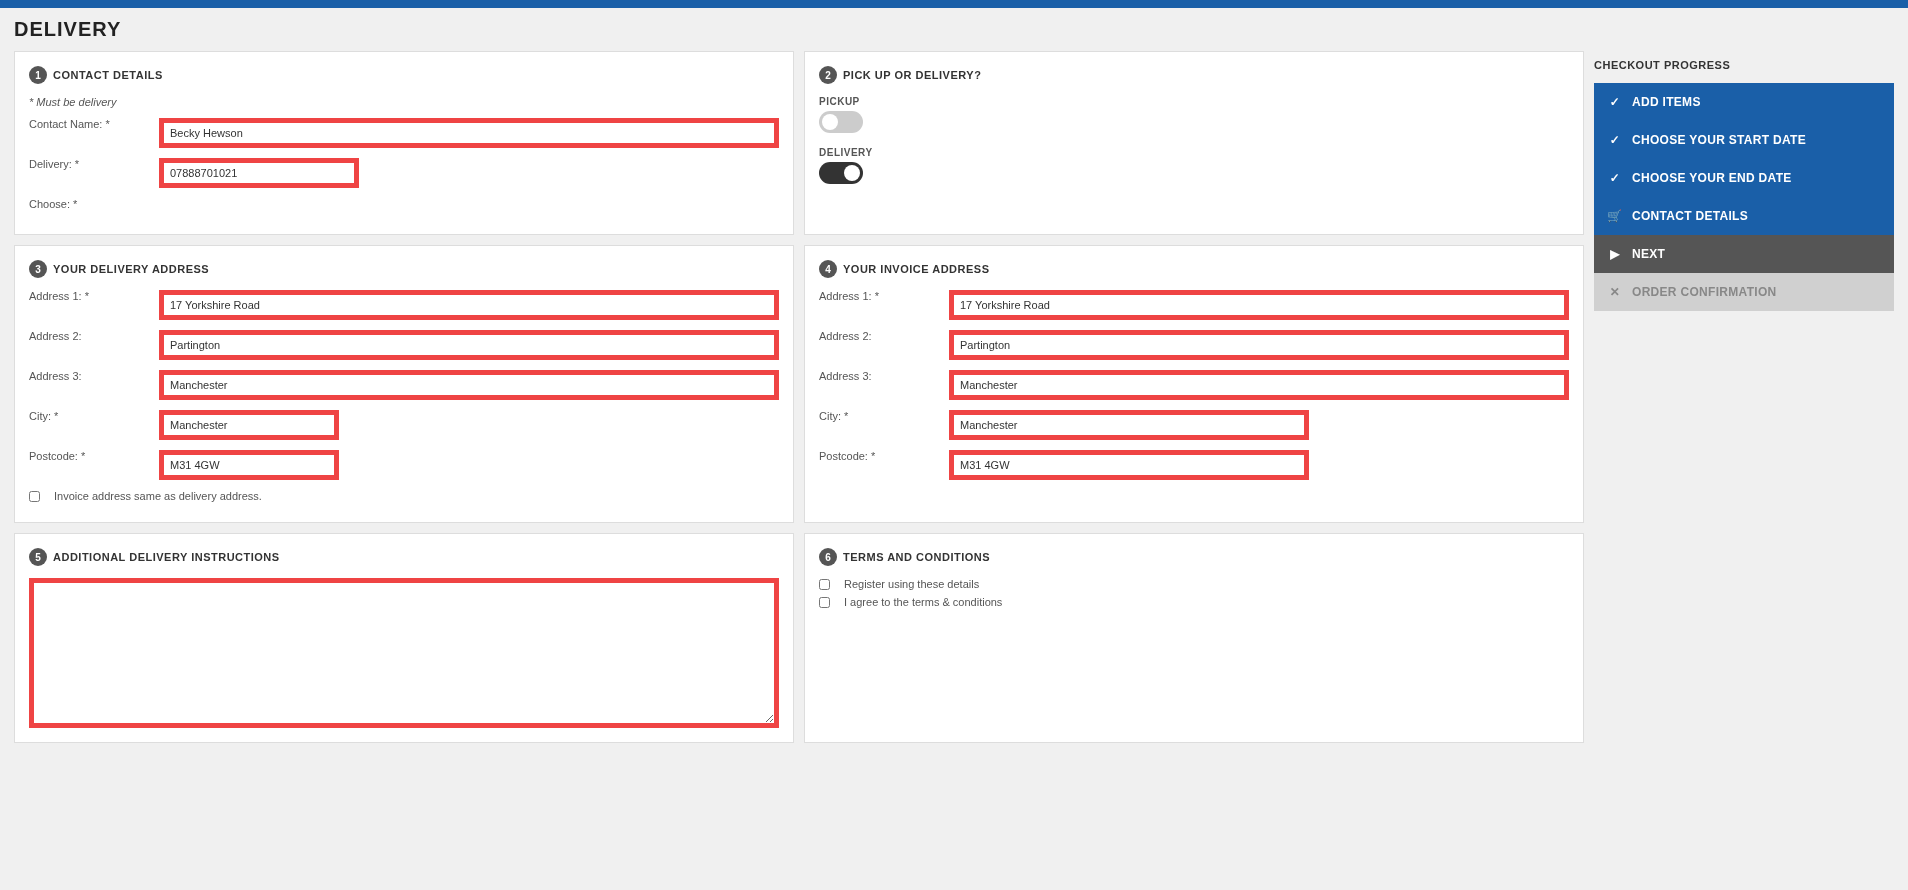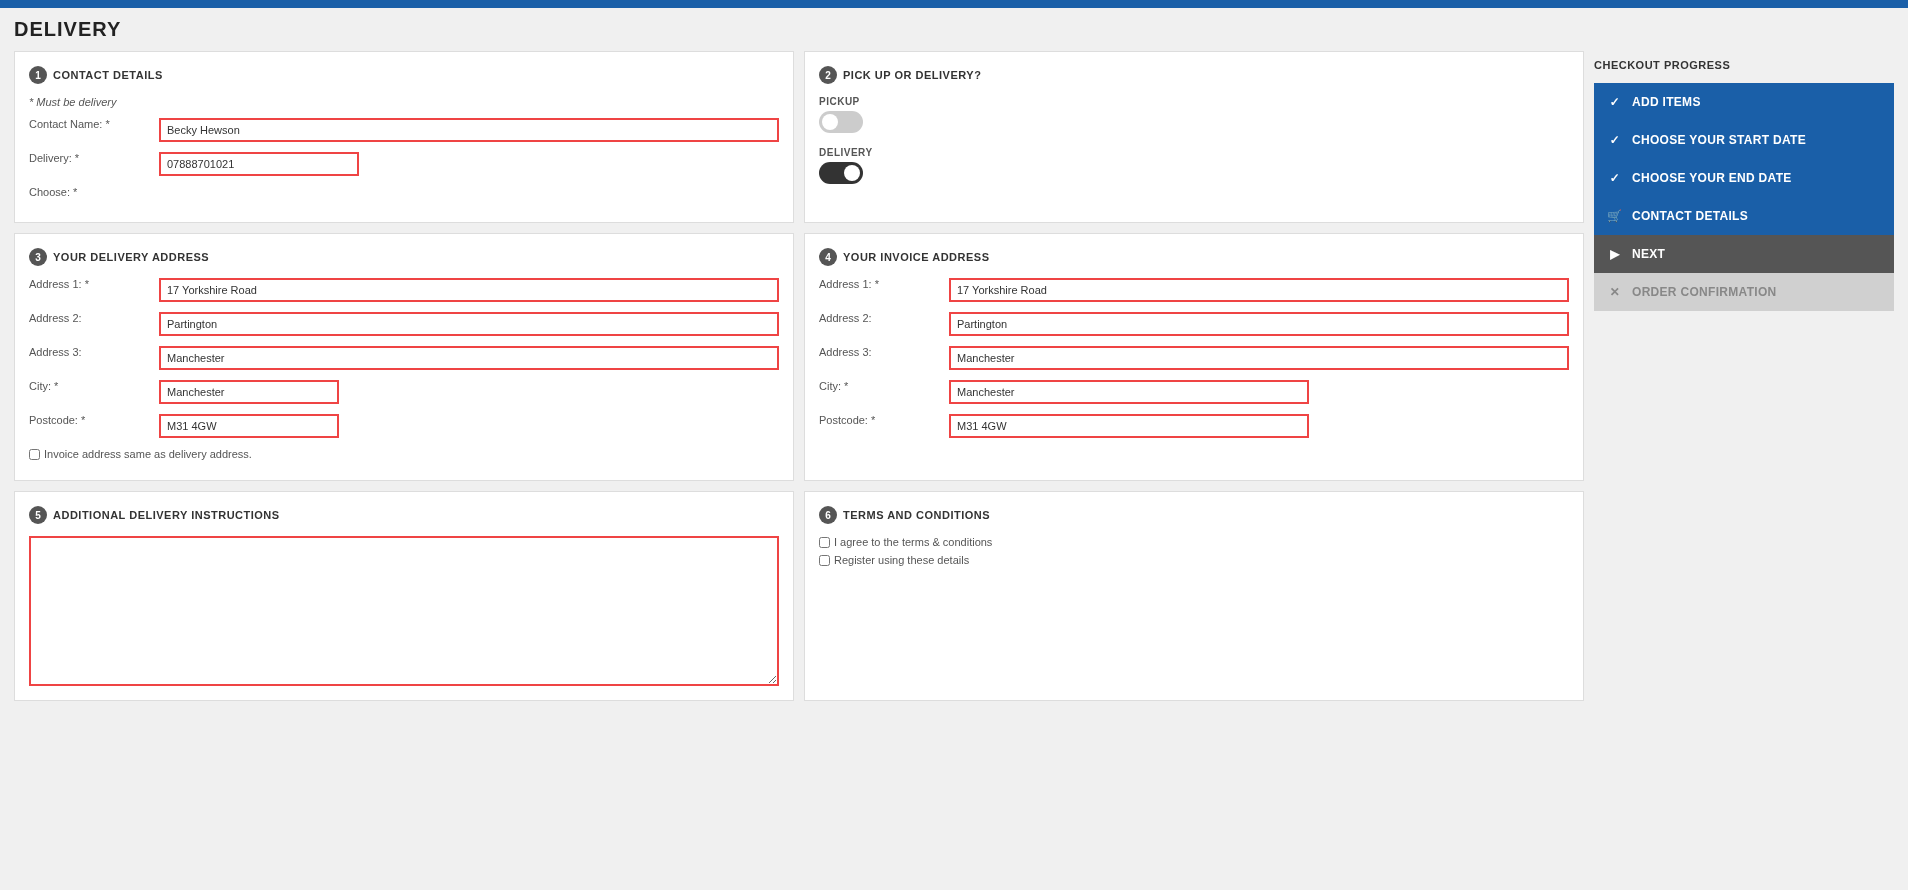--- a/index.html
+++ b/index.html
@@ -16,35 +16,35 @@
     .two-col { display: flex; gap: 10px; }
 
     .section-box { background: #fff; border: 1px solid #ddd; padding: 14px; flex: 1; }
 
     .section-header { display: flex; align-items: center; gap: 6px; margin-bottom: 12px; }
     .section-number { background: #555; color: #fff; border-radius: 50%; width: 18px; height: 18px; display: flex; align-items: center; justify-content: center; font-size: 10px; font-weight: bold; flex-shrink: 0; }
     .section-title { font-size: 11px; font-weight: bold; text-transform: uppercase; letter-spacing: 0.5px; color: #333; }
 
     .form-row { display: flex; margin-bottom: 10px; }
     .form-label { width: 130px; font-size: 11px; color: #555; flex-shrink: 0; }
-    .form-input { flex: 1; border: 2px solid #ef4444; padding: 4px 6px; font-size: 11px; color: #333; outline: none; }
+    .form-input { flex: 1; border: 5px solid #ef4444; padding: 4px 6px; font-size: 11px; color: #333; outline: none; }
 
     .must-complete { font-size: 11px; color: #555; margin-bottom: 10px; font-style: italic; }
 
     
     .toggle-container { margin-bottom: 14px; }
     .toggle-label { font-size: 10px; font-weight: bold; text-transform: uppercase; letter-spacing: 0.5px; color: #555; margin-bottom: 4px; }
     .toggle-switch { position: relative; display: inline-block; width: 44px; height: 22px; }
     .toggle-switch input { opacity: 0; width: 0; height: 0; }
     .toggle-slider { position: absolute; cursor: pointer; top: 0; left: 0; right: 0; bottom: 0; background-color: #ccc; border-radius: 22px; transition: 0.3s; }
     .toggle-slider:before { position: absolute; content: ""; height: 16px; width: 16px; left: 3px; bottom: 3px; background-color: white; border-radius: 50%; transition: 0.3s; }
     .toggle-on .toggle-slider { background-color: #333; }
     .toggle-on .toggle-slider:before { transform: translateX(22px); }
 
-    .checkbox-row { display: flex; align-items: center; gap: 4px; margin-bottom: 6px; font-size: 11px; color: #555; }
+    .checkbox-row { display: flex; align-items: center; gap: 14px; margin-bottom: 6px; font-size: 11px; color: #555; }
     .checkbox-row input[type="checkbox"] { width: 11px; height: 11px; }
 
     textarea.form-input { height: 150px; resize: vertical; vertical-align: top; width: 100%; }
 
     
     .sidebar { width: 300px; flex-shrink: 0; }
     .sidebar-title { font-size: 11px; font-weight: bold; text-transform: uppercase; letter-spacing: 0.5px; color: #333; padding: 8px 0; margin-bottom: 4px; }
 
     .progress-item { display: flex; align-items: center; gap: 8px; padding: 10px 12px; font-size: 12px; font-weight: bold; text-transform: uppercase; letter-spacing: 0.3px; cursor: pointer; }
     .progress-item.completed { background: #1a5fa8; color: #fff; }
@@ -178,26 +178,26 @@
         </div>
         <textarea class="form-input" style="width: 100%; height: 150px; resize: vertical;"></textarea>
       </div>
 
       <div class="section-box">
         <div class="section-header">
           <div class="section-number">6</div>
           <div class="section-title">Terms And Conditions</div>
         </div>
         <div class="checkbox-row">
+          <input type="checkbox" id="register" style="">
+          <label for="register">Register using these details</label>
+        </div>
+        <div class="checkbox-row">
           <input type="checkbox" id="terms-agree" style="">
           <label for="terms-agree">I agree to the terms &amp; conditions</label>
-        </div>
-        <div class="checkbox-row">
-          <input type="checkbox" id="register" style="">
-          <label for="register">Register using these details</label>
         </div>
       </div>
 
     </div>
 
   </div>
 
   <div class="sidebar">
     <div class="sidebar-title">Checkout Progress</div>
 

